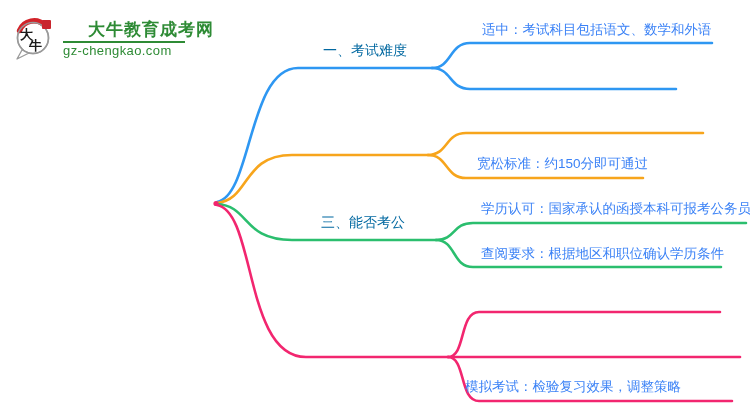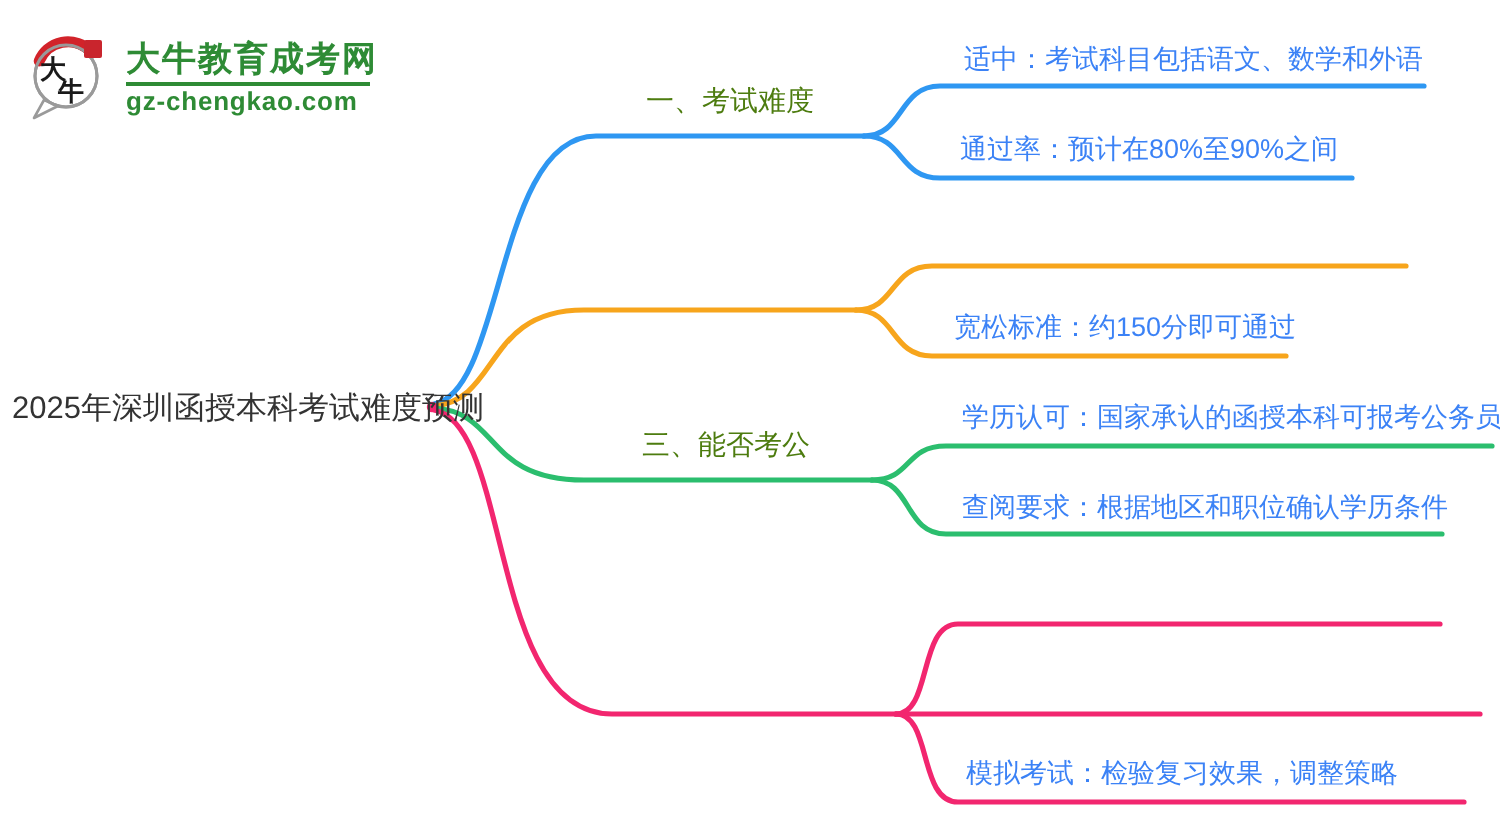--- a/index.html
+++ b/index.html
@@ -5,57 +5,57 @@
   html,body{margin:0;padding:0;background:#fff;}
   #stage{
     position:relative;width:750px;height:410px;background:#ffffff;
     font-family:"Liberation Sans","DejaVu Sans",sans-serif;overflow:hidden;
   }
   
   .logo{position:absolute;left:14px;top:16px;display:flex;align-items:center;gap:7px;cursor:pointer;}
   .logo-text{display:flex;flex-direction:column;}
   .logo-title{font-size:17px;font-weight:bold;letter-spacing:1px;line-height:20px;}
   .logo-divider{height:2px;margin:1px 0 1px 0;width:122px;}
-  .logo-url{font-size:13px;font-weight:bold;letter-spacing:0.4px;line-height:14px;}
+  .logo-url{font-size:13px;font-weight:normal;letter-spacing:0.4px;line-height:14px;}
   
   #map-lines{position:absolute;left:0;top:0;}
   .root-title{position:absolute;left:6px;top:194px;font-size:15.5px;color:#333;white-space:nowrap;font-weight:500;}
-  .blabel{position:absolute;white-space:nowrap;font-size:14px;color:#4d7c0f;font-weight:500;}
+  .blabel{position:absolute;white-space:nowrap;font-size:14px;color:#0369a1;font-weight:500;}
   .node{position:absolute;white-space:nowrap;font-size:13.5px;color:#3b82f6;font-weight:500;}
   .b1{left:323px;top:42px}
   .b2{left:321px;top:129px}
   .b3{left:321px;top:214px}
   .b4{left:317px;top:331px}
   .c11{left:482px;top:21px}
   .c12{left:480px;top:66px}
   .c21{left:477px;top:110px}
   .c22{left:477px;top:155px}
   .c31{left:481px;top:200px}
   .c32{left:481px;top:245px}
   .c41{left:487px;top:289px}
   .c42{left:487px;top:334px}
-  .c43{left:483px;top:378px}
+  .c43{left:465px;top:378px}
 </style>
 </head>
 <body>
 
 <div id="stage">
 
   <div class="logo">
     <svg width="42" height="46" viewBox="0 0 42 46">
       <circle cx="19" cy="22" r="15.5" fill="#ffffff" stroke="#9a9a9a" stroke-width="1.5"></circle>
       <path d="M8,34 L3,43 L15,37 Z" fill="#ffffff" stroke="#9a9a9a" stroke-width="1.3" stroke-linejoin="round"></path>
       <path d="M5.6,14.5 A15.5,15.5 0 0 1 31,9.5" stroke="#d2232a" stroke-width="5.5" fill="none" stroke-linecap="round"></path>
       <circle cx="19" cy="22" r="15.5" fill="none" stroke="#9a9a9a" stroke-width="1.5"></circle>
       <text x="6" y="23" font-size="13" font-weight="bold" fill="#1a1a1a" font-family="'DejaVu Serif',serif">大</text>
       <text x="15" y="34" font-size="13" font-weight="bold" fill="#1a1a1a" font-family="'DejaVu Serif',serif">牛</text>
       <rect x="28" y="4" width="9" height="9" rx="1" fill="#c9252d"></rect>
     </svg>
     <div class="logo-text">
-      <div class="logo-title" style="color: rgb(46, 139, 53);">大牛教育成考网</div>
+      <div class="logo-title" style="color: rgb(46, 139, 53); margin-left: 25px;">大牛教育成考网</div>
       <div class="logo-divider" style="background: rgb(46, 139, 53);"></div>
       <div class="logo-url" style="color: rgb(46, 139, 53);">gz-chengkao.com</div>
     </div>
   </div>
 
   <svg id="map-lines" width="750" height="410" viewBox="0 0 750 410">
     <g fill="none" stroke-width="2.6" stroke-linecap="round" stroke="#2e97f2">
       <path d="M217,202 C252,196 248,68 298,68 L432,68"></path>
       <path d="M432,68 C452,68 449,43 470,43 L712,43"></path>
       <path d="M432,68 C452,68 449,89 470,89 L676,89"></path>
@@ -72,25 +72,23 @@
     </g>
     <g fill="none" stroke-width="2.6" stroke-linecap="round" stroke="#f2266f">
       <path d="M217,205 C256,212 244,357 306,357 L448,357"></path>
       <path d="M448,357 C466,357 459,312 479,312 L720,312"></path>
       <path d="M448,357 L740,357"></path>
       <path d="M448,357 C466,357 459,401 479,401 L732,401"></path>
       <circle cx="216" cy="203.5" r="2.6" stroke="none" fill="#f2266f"></circle>
     </g>
   </svg>
 
-  <div class="root-title">2025年深圳函授本科考试难度预测</div>
 
   <div class="blabel b1">一、考试难度</div>
   <div class="blabel b3">三、能否考公</div>
 
   <div class="node c11">适中：考试科目包括语文、数学和外语</div>
-  <div class="node c12">通过率：预计在80%至90%之间</div>
   <div class="node c22">宽松标准：约150分即可通过</div>
   <div class="node c32">查阅要求：根据地区和职位确认学历条件</div>
   <div class="node c31">学历认可：国家承认的函授本科可报考公务员</div>
   <div class="node c43">模拟考试：检验复习效果，调整策略</div>
 
 </div>
 
 </body></html>

